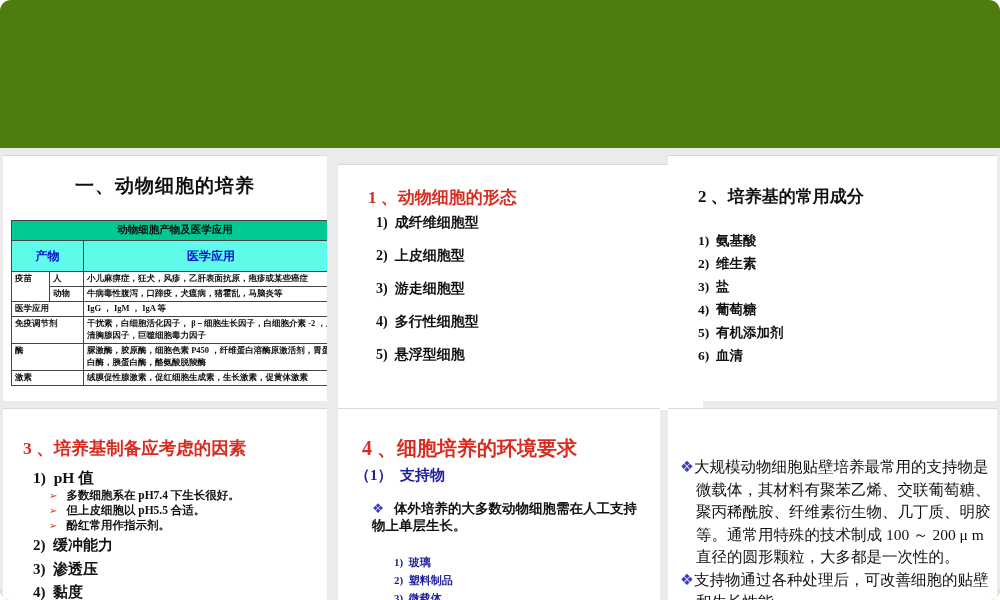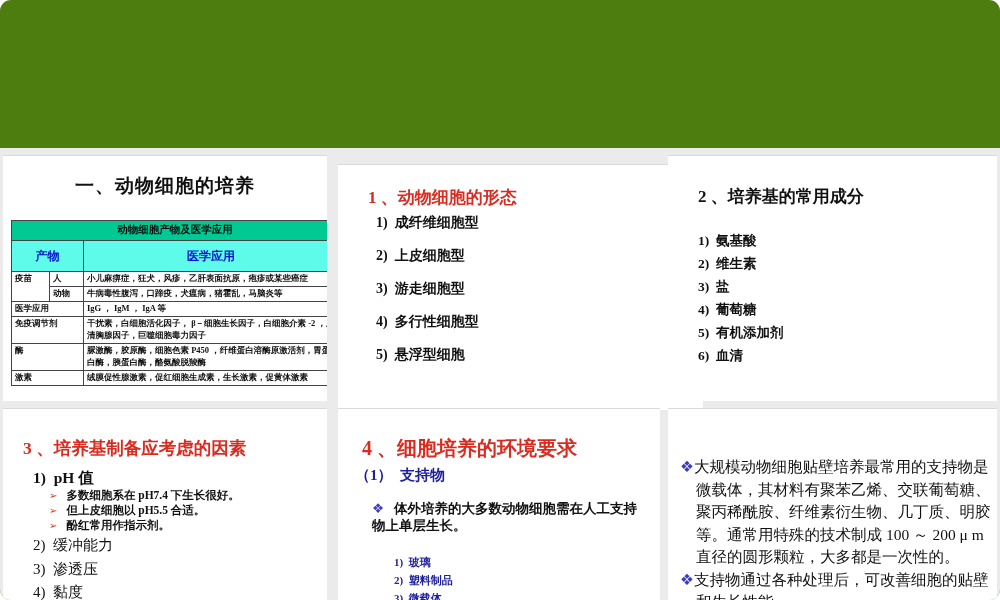--- a/index.html
+++ b/index.html
@@ -37,21 +37,21 @@
   .s3-items { position:absolute; left:30px; top:73px; }
   .s3-items .num-item { font-size:13.5px; line-height:23px; font-weight:bold; color:#111; white-space:pre; }
 
   
   .s4-title { left:20px; top:27px; font-size:17.5px; }
   .s4-item1 { position:absolute; left:30px; top:59px; font-size:15.5px; font-weight:bold; color:#111; white-space:pre; }
   .s4-subs  { position:absolute; left:46px; top:79px; }
   .s4-subs .arrow-item { font-size:11.5px; line-height:14px; font-weight:bold; color:#111; white-space:pre; }
   .arrow { color:#c8401c; font-family:"DejaVu Sans", sans-serif; font-size:10px; margin-right:9px; }
   .s4-items { position:absolute; left:30px; top:129px; }
-  .s4-items .num-item { font-size:15px; line-height:15.5px; margin-bottom:8px; font-weight:normal; color:#111; white-space:pre; }
+  .s4-items .num-item { font-size:15px; line-height:15.5px; margin-bottom:8px; font-weight:bold; color:#111; white-space:pre; }
 
   
   .s5-title { left:24px; top:26px; font-size:20px; }
   .s5-sub   { position:absolute; left:17px; top:57px; font-size:15px; font-weight:bold; color:#1f1f9e; white-space:pre; }
   .s5-para  { position:absolute; left:34px; top:91px; width:276px; font-size:13.5px; line-height:17px;
               font-weight:bold; color:#111; }
   .s5-para .diamond { margin-right:10px; }
   .s5-items { position:absolute; left:56px; top:144px; }
   .s5-items .num-item { font-size:11px; line-height:18px; font-weight:bold; color:#1f1f9e; white-space:pre; }
 

